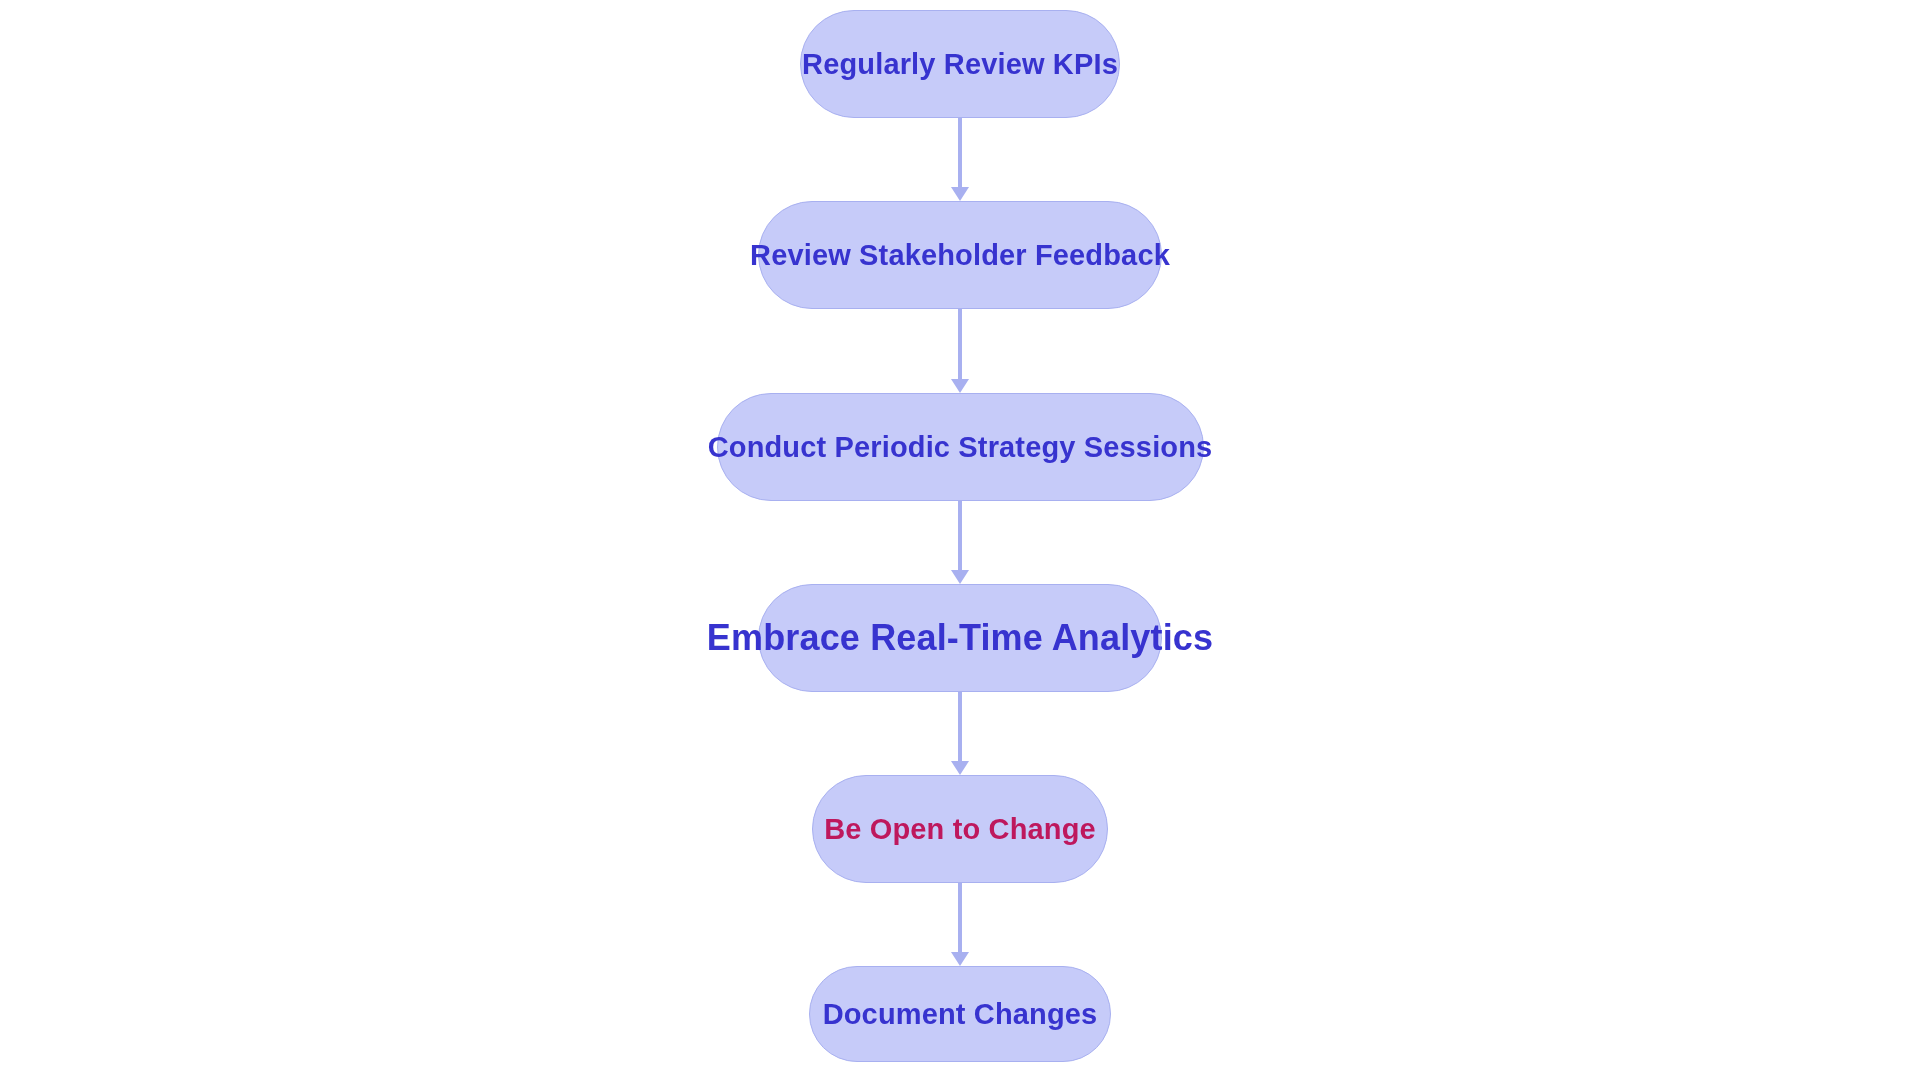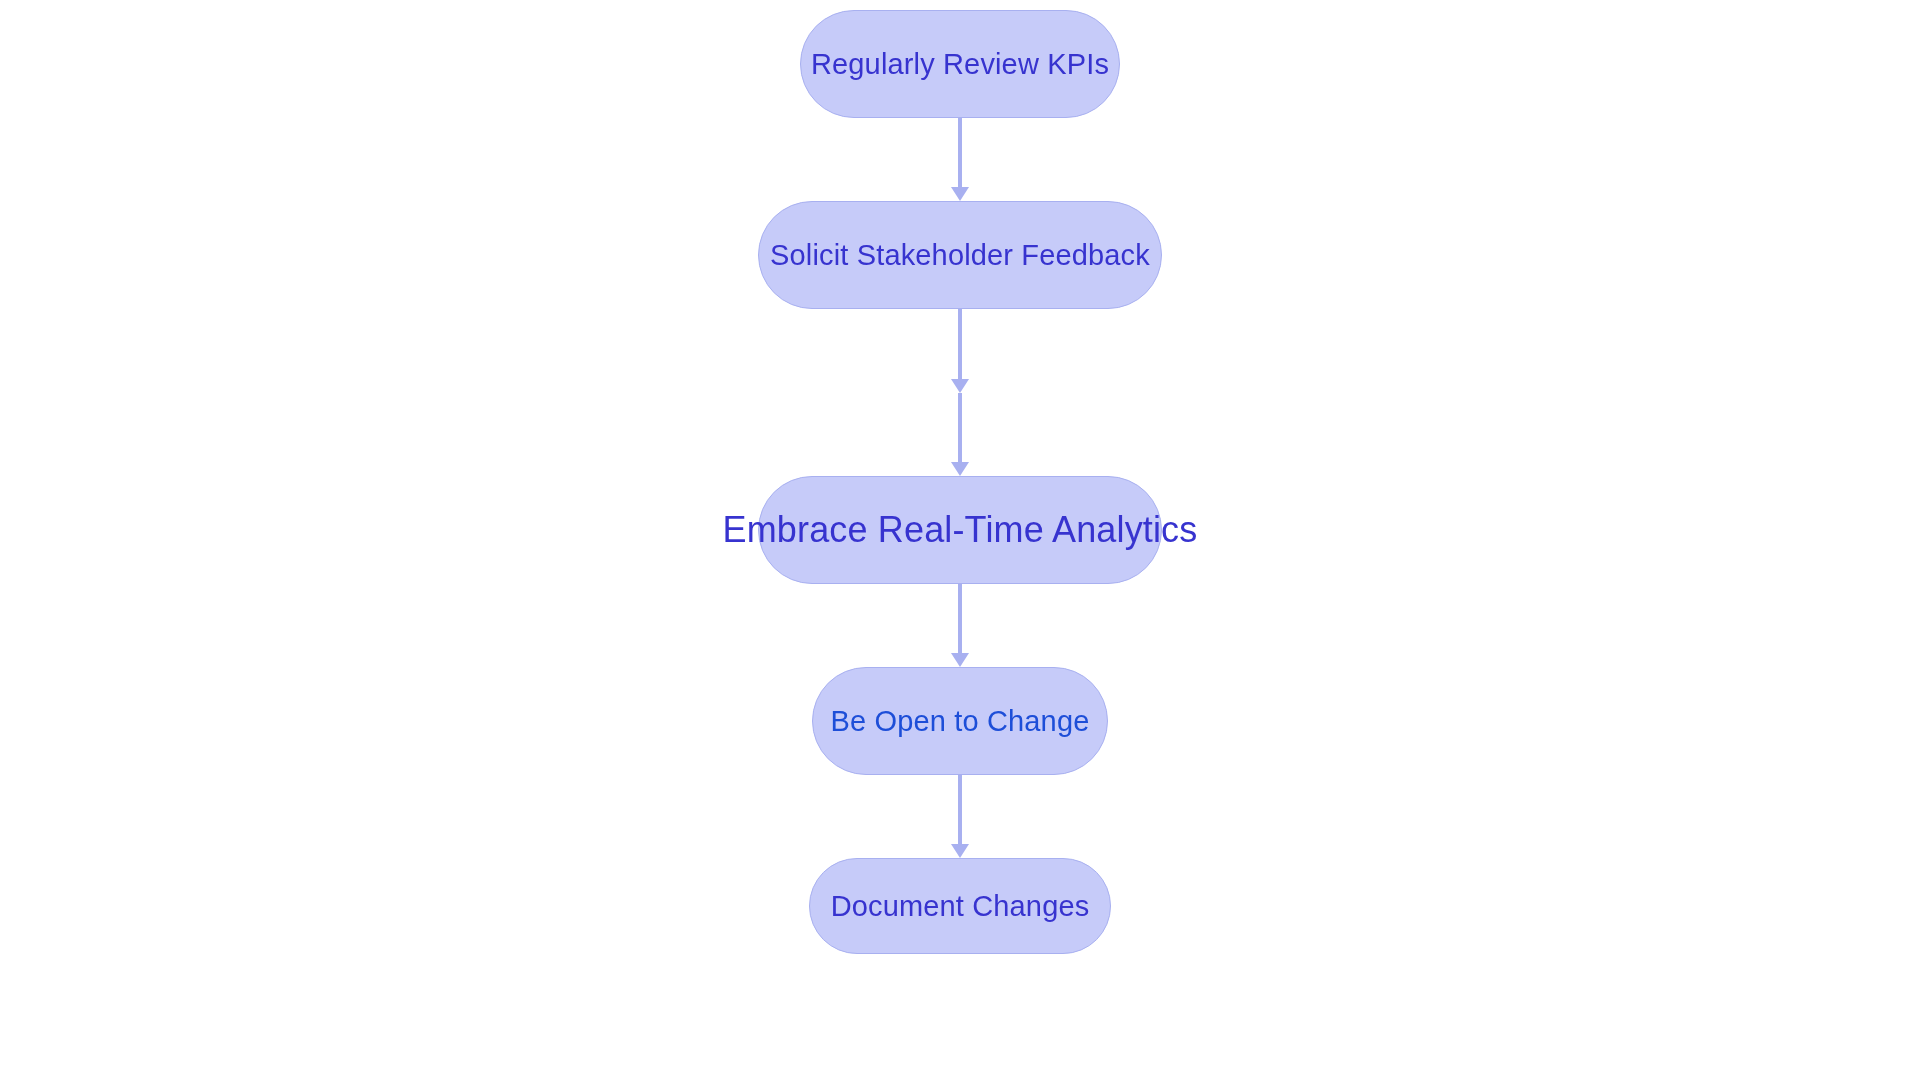--- a/index.html
+++ b/index.html
@@ -37,21 +37,21 @@
     border: 1.6px solid #a8b0f0;
     display: flex;
     align-items: center;
     justify-content: center;
     flex: 0 0 auto;
   }
   .node-label {
     color: #3733cf;
     font-family: "Liberation Sans", sans-serif;
     font-size: 29px;
-    font-weight: 400;
+    font-weight: 700;
     letter-spacing: 0.15px;
     line-height: 1;
     white-space: nowrap;
   }
   .connector {
     position: relative;
     width: 18px;
     flex: 0 0 auto;
     display: flex;
     flex-direction: column;
@@ -81,45 +81,48 @@
     <div class="node" id="node-0" style="width: 320px; height: 108px; border-radius: 54px; background: rgb(198, 203, 249); border-color: rgb(168, 176, 240);">
       <span class="node-label" style="color: rgb(55, 51, 207); font-size: 29px;">Regularly Review KPIs</span>
     </div>
 
     <div class="connector" id="edge-0" style="height: 83px;">
       <div class="connector-line" style="background: rgb(168, 176, 240); width: 4px;"></div>
       <div class="connector-arrow" style="border-top-color: rgb(168, 176, 240);"></div>
     </div>
 
     <div class="node" id="node-1" style="width: 404px; height: 108px; border-radius: 54px; background: rgb(198, 203, 249); border-color: rgb(168, 176, 240);">
-      <span class="node-label" style="color: rgb(55, 51, 207); font-size: 29px;">Solicit Stakeholder Feedback</span>
+      <span class="node-label" style="color: rgb(55, 51, 207); font-size: 29px;">Review Stakeholder Feedback</span>
     </div>
 
     <div class="connector" id="edge-1" style="height: 84px;">
       <div class="connector-line" style="background: rgb(168, 176, 240); width: 4px;"></div>
       <div class="connector-arrow" style="border-top-color: rgb(168, 176, 240);"></div>
     </div>
 
+    <div class="node" id="node-2" style="width: 487px; height: 108px; border-radius: 54px; background: rgb(198, 203, 249); border-color: rgb(168, 176, 240);">
+      <span class="node-label" style="color: rgb(55, 51, 207); font-size: 29px;">Conduct Periodic Strategy Sessions</span>
+    </div>
 
     <div class="connector" id="edge-2" style="height: 83px;">
       <div class="connector-line" style="background: rgb(168, 176, 240); width: 4px;"></div>
       <div class="connector-arrow" style="border-top-color: rgb(168, 176, 240);"></div>
     </div>
 
     <div class="node" id="node-3" style="width: 404px; height: 108px; border-radius: 54px; background: rgb(198, 203, 249); border-color: rgb(168, 176, 240);">
       <span class="node-label" style="color: rgb(55, 51, 207); font-size: 36px;">Embrace Real-Time Analytics</span>
     </div>
 
     <div class="connector" id="edge-3" style="height: 83px;">
       <div class="connector-line" style="background: rgb(168, 176, 240); width: 4px;"></div>
       <div class="connector-arrow" style="border-top-color: rgb(168, 176, 240);"></div>
     </div>
 
     <div class="node" id="node-4" style="width: 296px; height: 108px; border-radius: 54px; background: rgb(198, 203, 249); border-color: rgb(168, 176, 240);">
-      <span class="node-label" style="color: #1d4ed8; font-size: 29px;">Be Open to Change</span>
+      <span class="node-label" style="color: #be185d; font-size: 29px;">Be Open to Change</span>
     </div>
 
     <div class="connector" id="edge-4" style="height: 83px;">
       <div class="connector-line" style="background: rgb(168, 176, 240); width: 4px;"></div>
       <div class="connector-arrow" style="border-top-color: rgb(168, 176, 240);"></div>
     </div>
 
     <div class="node" id="node-5" style="width: 302px; height: 96px; border-radius: 54px; background: rgb(198, 203, 249); border-color: rgb(168, 176, 240);">
       <span class="node-label" style="color: rgb(55, 51, 207); font-size: 29px;">Document Changes</span>
     </div>

